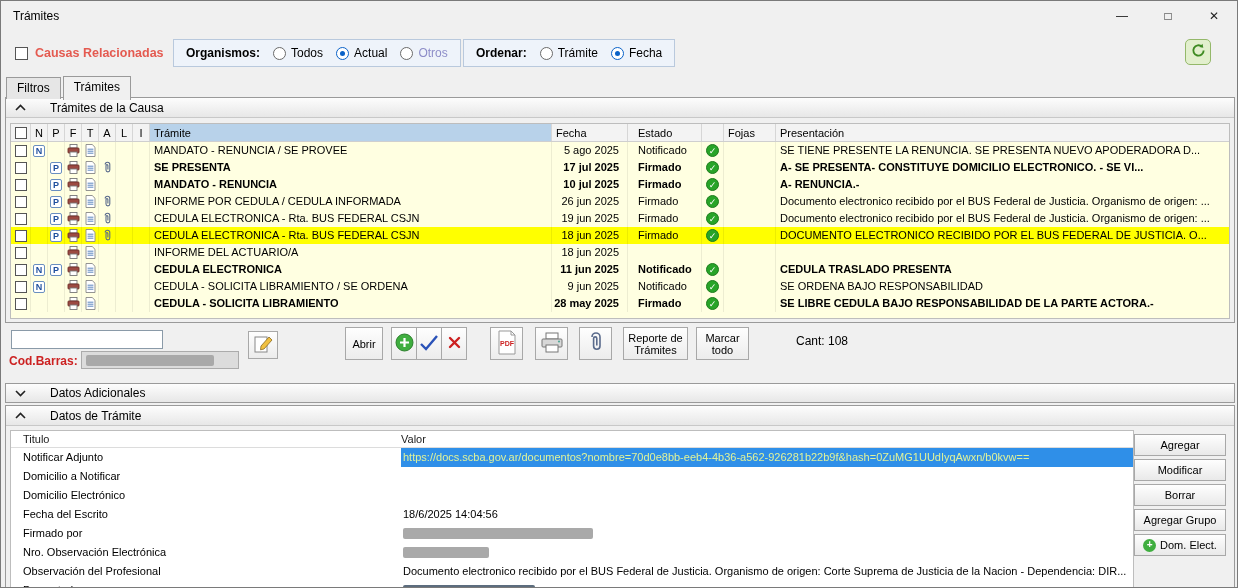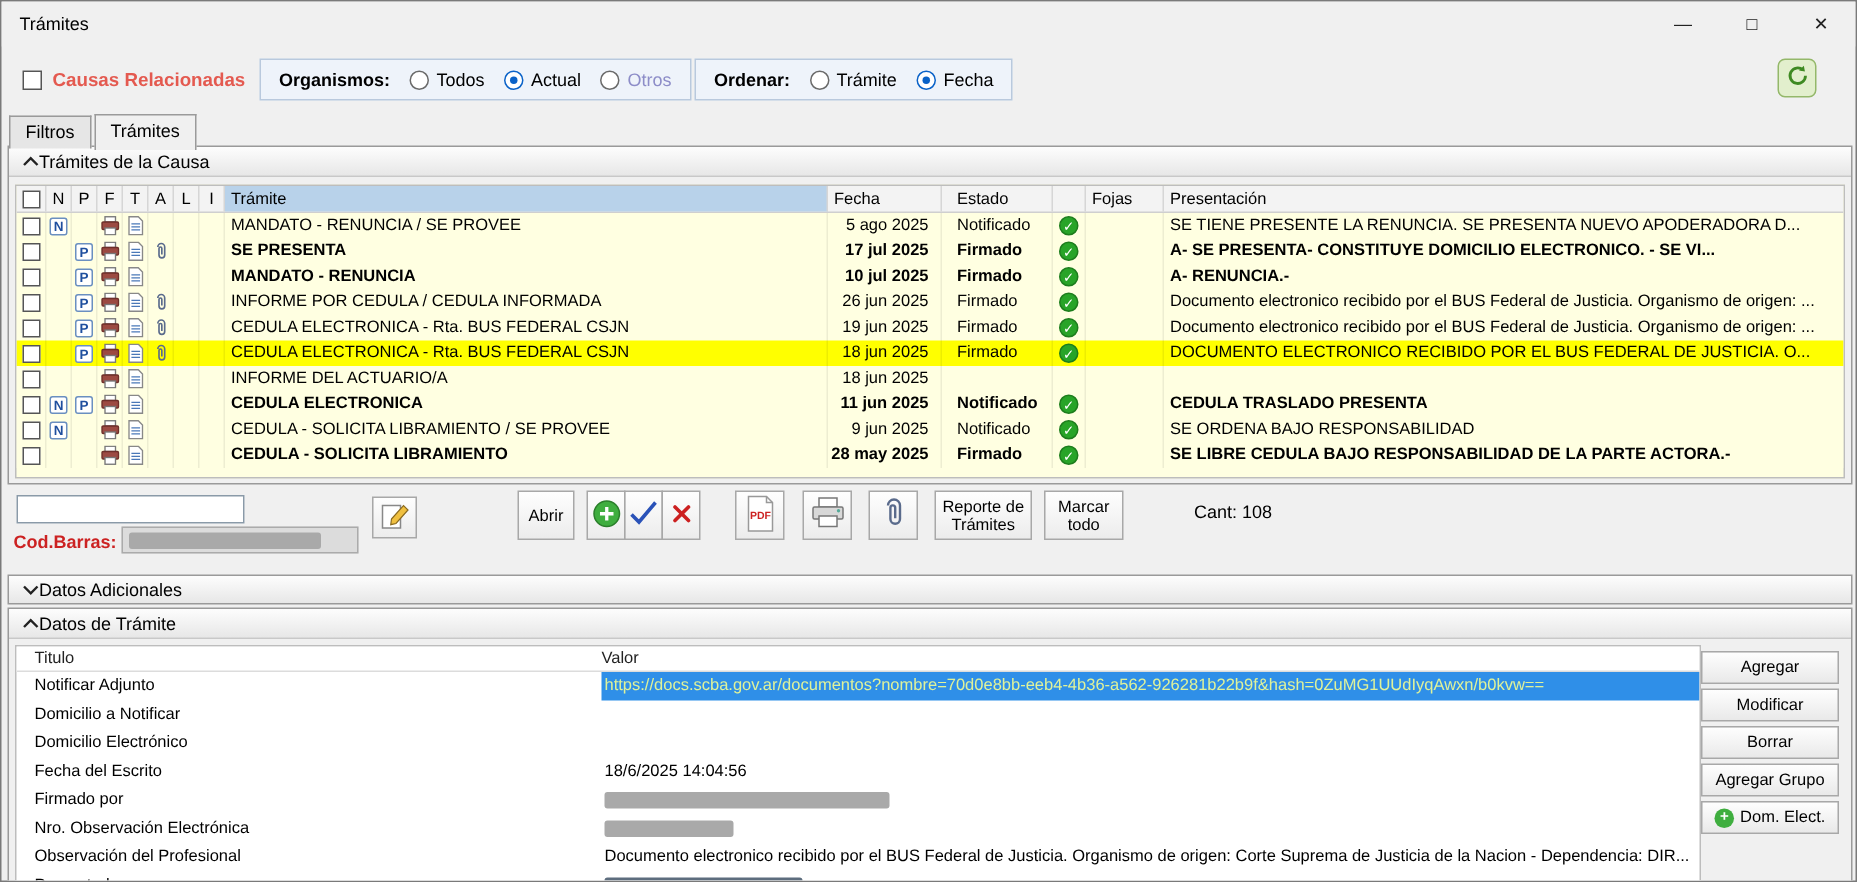--- a/index.html
+++ b/index.html
@@ -33,21 +33,21 @@
     border-radius:5px;background:#e2efcd;display:flex;align-items:center;justify-content:center}
 
   
   .tabs{position:absolute;left:5px;top:74px;display:flex;align-items:flex-end;z-index:3}
   .tab{font-size:12px;padding:3px 10px 4px;border:1px solid #9a9a9a;border-bottom:none;background:#e6e6e6;margin-right:2px}
   .tab.active{background:#f0f0f0;position:relative;top:1px;padding-bottom:6px}
 
   
   .section1{position:absolute;left:4px;top:96px;width:1230px;height:226px;border:1px solid #9a9a9a;background:#f0f0f0}
   .secbar{height:20px;background:linear-gradient(#fdfdfd,#e7e7e7);border-bottom:1px solid #c8c8c8;
-    display:flex;align-items:center;gap:0;padding:0 9px;font-size:12px}
+    display:flex;align-items:center;gap:24px;padding:0 9px;font-size:12px}
   .secbar-mid{position:absolute;left:4px;top:382px;width:1230px;height:20px;border:1px solid #9a9a9a}
   .chev{display:flex;align-items:center}
 
   
   .grid{position:absolute;left:4px;top:25px;width:1220px;height:196px;background:#ffffe1;border:1px solid #bdbdbd;overflow:hidden}
   .grid-header{display:flex;height:18px;background:#f3f3f3;border-bottom:1px solid #cfcfcf;font-size:11px}
   .gh{border-right:1px solid #d6d6d6;display:flex;align-items:center;justify-content:center;overflow:hidden}
   .gh.left{justify-content:flex-start;padding-left:4px}
   .gh-tramite{background:#b8d2ea}
   .grid-row{display:flex;height:17px;background:#ffffe1;font-size:11px}
@@ -508,21 +508,21 @@
               <svg width="11" height="13" viewBox="0 0 11 13">
                 <path d="M1 0.5 h6.2 L10 3.3 V12.5 H1 Z" fill="#fff" stroke="#888" stroke-width="0.9"></path>
                 <line x1="2.6" y1="5.2" x2="8.4" y2="5.2" stroke="#4a78b8" stroke-width="0.9"></line>
                 <line x1="2.6" y1="7.2" x2="8.4" y2="7.2" stroke="#4a78b8" stroke-width="0.9"></line>
                 <line x1="2.6" y1="9.2" x2="8.4" y2="9.2" stroke="#4a78b8" stroke-width="0.9"></line>
               </svg>
             </div>
             <div class="gc cf"></div>
             <div class="gc cf"></div>
             <div class="gc cf"></div>
-            <div class="gtext ct">CEDULA - SOLICITA LIBRAMIENTO / SE PROVEE</div>
+            <div class="gtext ct">CEDULA - SOLICITA LIBRAMIENTO / SE ORDENA</div>
             <div class="gtext cfe">9 jun 2025</div>
             <div class="gtext ces">Notificado</div>
             <div class="gc cok">
               <span class="okdot">✓</span>
             </div>
             <div class="gtext cfo"></div>
             <div class="gtext cob">SE ORDENA BAJO RESPONSABILIDAD</div>
           </div>
           <div class="grid-row bold">
             <div class="gc c0">

